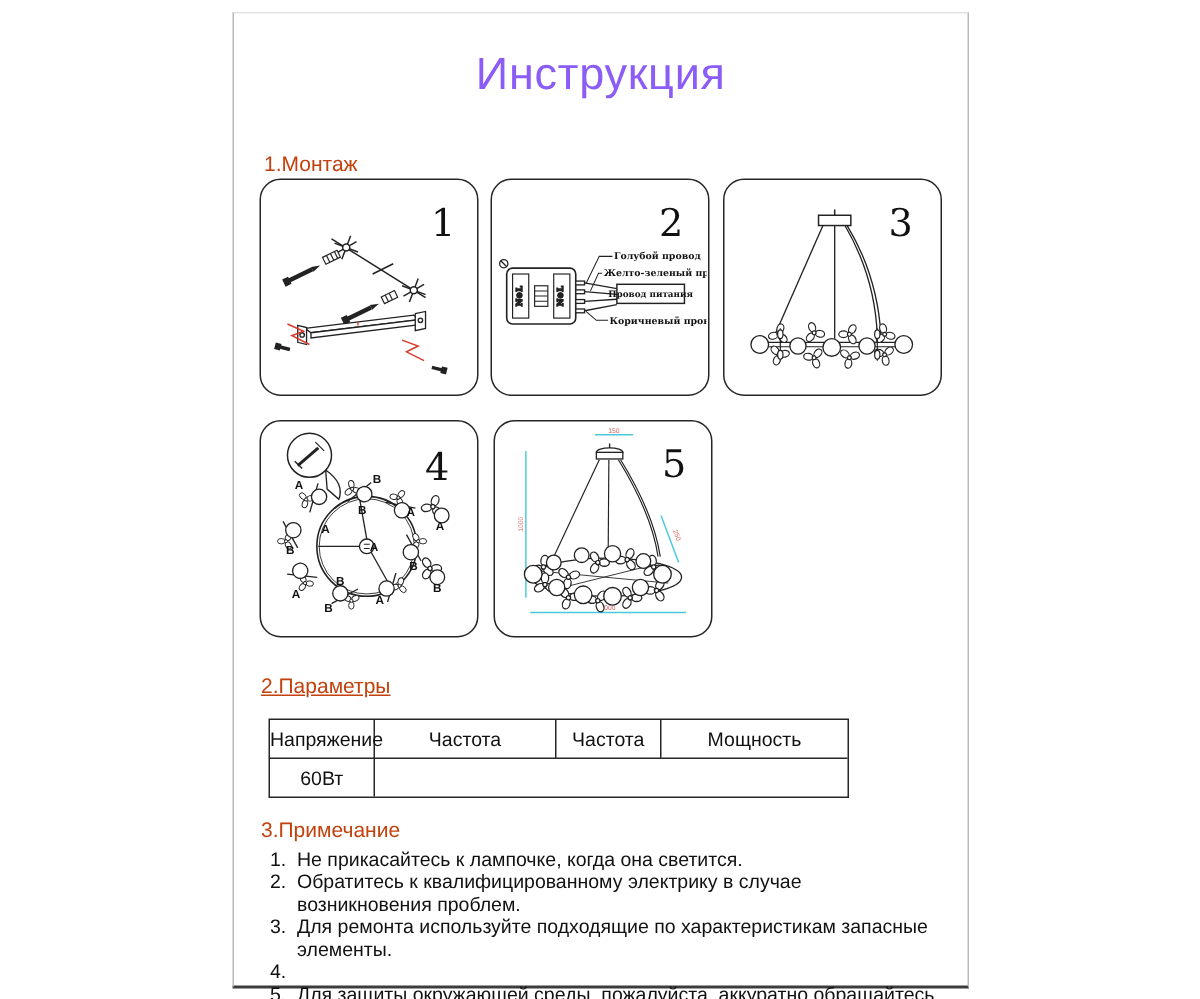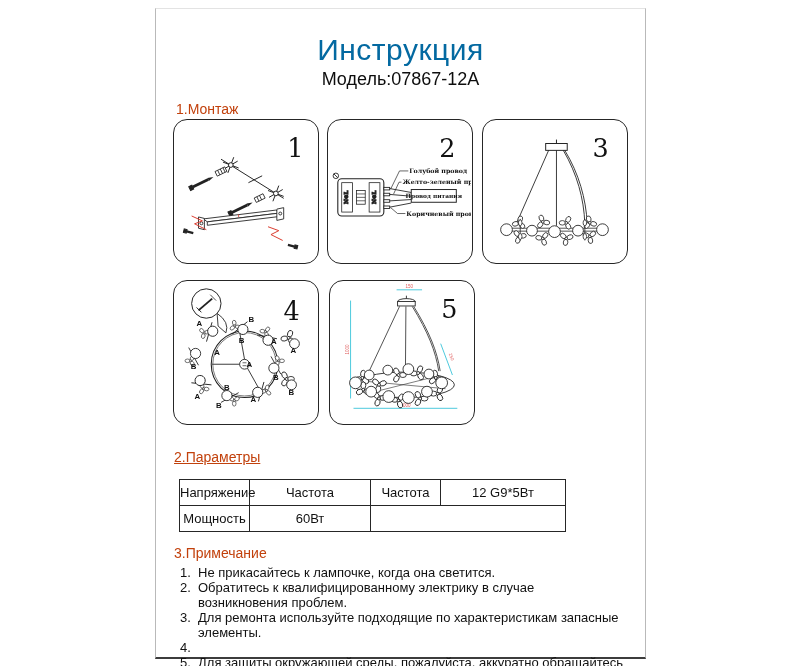--- a/index.html
+++ b/index.html
@@ -2,21 +2,21 @@
 <html><head>
 <meta charset="utf-8">
 <style>
   html,body{margin:0;padding:0;}
   body{width:800px;height:666px;background:#ffffff;position:relative;overflow:hidden;
        font-family:"Liberation Sans",sans-serif;color:#111;}
   .sheet{position:absolute;left:155px;top:8px;width:489px;height:648px;background:#fff;
          border-left:1px solid #b9b9b9;border-right:1px solid #b9b9b9;
          border-top:1px solid #e3e3e3;border-bottom:2px solid #3c3c3c;}
   .title{position:absolute;left:0;top:24px;width:100%;text-align:center;
-         font-size:30px;letter-spacing:.5px;color:#0369a1;}
+         font-size:30px;letter-spacing:.5px;color:#8b5cf6;}
   .model{position:absolute;left:0;top:60px;width:100%;text-align:center;font-size:18px;color:#0d0d0d;}
   .sec{position:absolute;font-size:14px;color:#c2410c;}
   .pnl{position:absolute;width:146px;height:145px;border:1.5px solid #262626;border-radius:14px;background:#fff;box-sizing:border-box;}
   .pnl svg{position:absolute;left:0;top:0;width:143px;height:142px;}
   .pnum{font-family:"DejaVu Serif","Liberation Serif",serif;font-size:26px;fill:#111;}
   .wlbl{font-family:"DejaVu Serif","Liberation Serif",serif;font-weight:bold;font-size:6.4px;fill:#111;}
   .ablbl{font-family:"Liberation Sans",sans-serif;font-weight:bold;font-size:8px;fill:#111;}
   .dimt{font-family:"Liberation Sans",sans-serif;font-size:4.6px;fill:#e06060;}
   .ptable{position:absolute;left:23px;top:470px;display:grid;grid-template-columns:70px 121px 70px 124px;
           border:1px solid #262626;font-size:13px;}
@@ -47,21 +47,20 @@
       <line x1="-9" y1="5" x2="9" y2="-5"></line>
       <use href="#fl" transform="translate(-4.5,-3) scale(.8)"></use>
       <circle cx="3" cy="2" r="5.2"></circle>
     </g>
   </defs>
 </svg>
 
 <div class="sheet">
 
   <div class="title">Инструкция</div>
-  <div class="model">Модель:07867-12A</div>
 
   <div class="sec" style="left:20px;top:92px;">1.Монтаж</div>
 
   <div class="pnl" style="left:17px;top:110px;">
     <svg viewBox="0 0 146 145">
       <text class="pnum" x="124" y="38" text-anchor="middle">1</text>
       <g stroke="#222" stroke-width="1" fill="none">
         <line x1="48" y1="40" x2="112" y2="80"></line>
         <g transform="translate(58,46)">
           <line x1="-8" y1="-3" x2="8" y2="3"></line>
@@ -318,21 +317,20 @@
       </g>
     </svg>
   </div>
 
   <div class="sec" style="left:18px;top:440px;text-decoration:underline;">2.Параметры</div>
 
   <div class="ptable">
     <div class="pcell">Напряжение</div>
     <div class="pcell">Частота</div>
     <div class="pcell">Частота</div>
-    <div class="pcell">12 G9*5Вт</div>
     <div class="pcell">Мощность</div>
     <div class="pcell">60Вт</div>
   </div>
 
   <div class="sec" style="left:18px;top:536px;">3.Примечание</div>
 
   <div class="notes">
     <div class="note-item">
       <span class="note-num">1.</span>
       <span class="note-text">Не прикасайтесь к лампочке, когда она светится.</span>

